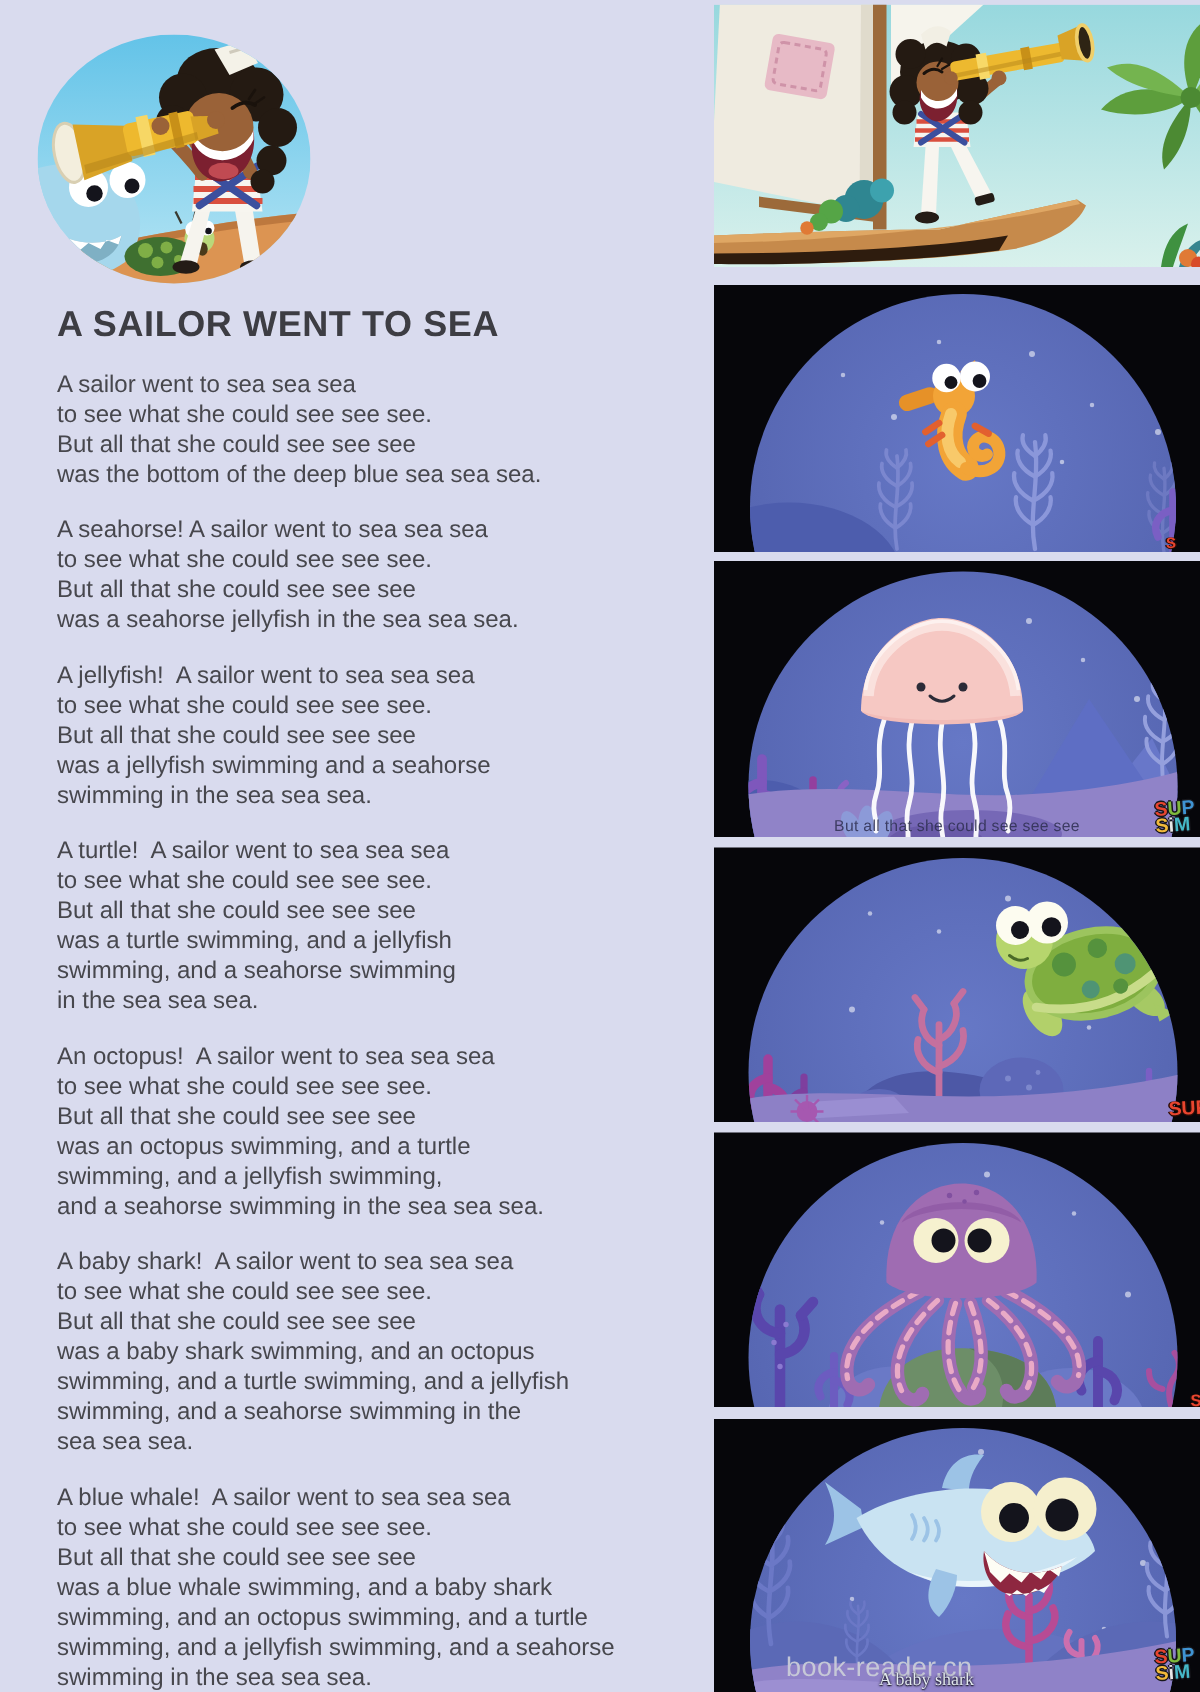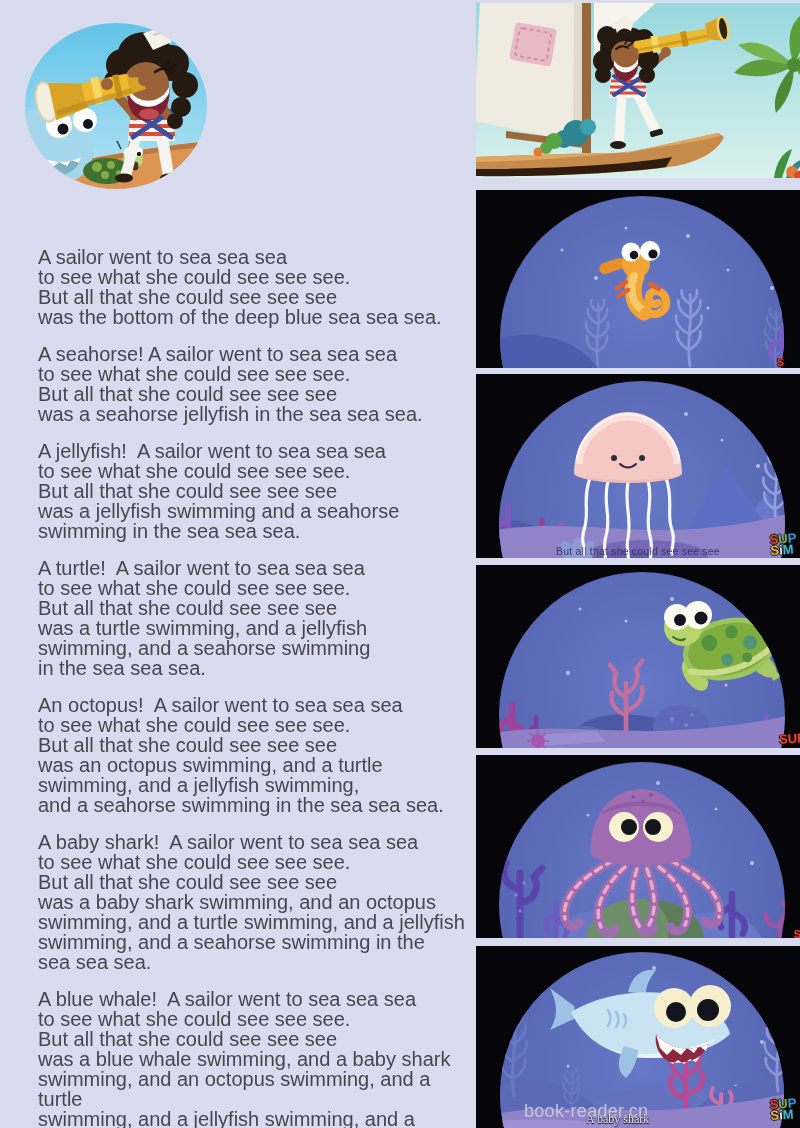--- a/index.html
+++ b/index.html
@@ -2,21 +2,21 @@
 <html><head>
 <meta charset="utf-8">
 <style>
   html,body{margin:0;padding:0;background:#d9dbee;}
   .page{position:relative;width:800px;height:1128px;background:#d9dbee;overflow:hidden;
         font-family:"Liberation Sans",sans-serif;}
   .avatar{position:absolute;left:25px;top:23px;width:182px;height:166px;}
   .song-title{position:absolute;left:38px;top:203px;margin:0;font-size:24px;font-weight:bold;
         color:#3d3d43;letter-spacing:.4px;}
   .lyrics{position:absolute;left:38px;top:247px;width:436px;}
-  .lyrics p{margin:0 0 17px 0;font-size:20px;line-height:20px;color:#47474d;white-space:pre-wrap;}
+  .lyrics p{margin:0 0 17px 0;font-size:16px;line-height:20px;color:#47474d;white-space:pre-wrap;}
   .panel{position:absolute;left:476px;width:324px;overflow:hidden;}
   .panel svg{display:block;width:100%;height:100%;}
   #panel-banner{top:3px;height:175px;}
   #panel-seahorse{top:190px;height:178px;background:#06060a;}
   #panel-jellyfish{top:374px;height:184px;background:#06060a;}
   #panel-turtle{top:565px;height:183px;background:#06060a;}
   #panel-octopus{top:755px;height:183px;background:#06060a;}
   #panel-shark{top:946px;height:182px;background:#06060a;}
   .caption-dark{position:absolute;left:40px;right:40px;bottom:1px;text-align:center;
         font-size:10.5px;color:#2f3052;opacity:.85;letter-spacing:.2px;filter:blur(.4px);}
@@ -144,20 +144,21 @@
             <path d="M102,55 L118,58 L118,70 L102,72 Z" fill="#d9a326"></path>
             <path d="M26,78 L104,71 L104,66 L26,72 Z" fill="#b5851a" opacity=".55"></path>
           </g>
           <circle cx="82" cy="61" r="6" fill="#9a6238"></circle>
           <circle cx="119" cy="57" r="6" fill="#9a6238"></circle>
         </g>
       </g>
     </svg>
   </div>
 
+  <h1 class="song-title">A SAILOR WENT TO SEA</h1>
   <div class="lyrics">
     <p>A sailor went to sea sea sea
 to see what she could see see see.
 But all that she could see see see
 was the bottom of the deep blue sea sea sea.</p>
     <p>A seahorse! A sailor went to sea sea sea
 to see what she could see see see.
 But all that she could see see see
 was a seahorse jellyfish in the sea sea sea.</p>
     <p>A jellyfish!  A sailor went to sea sea sea

